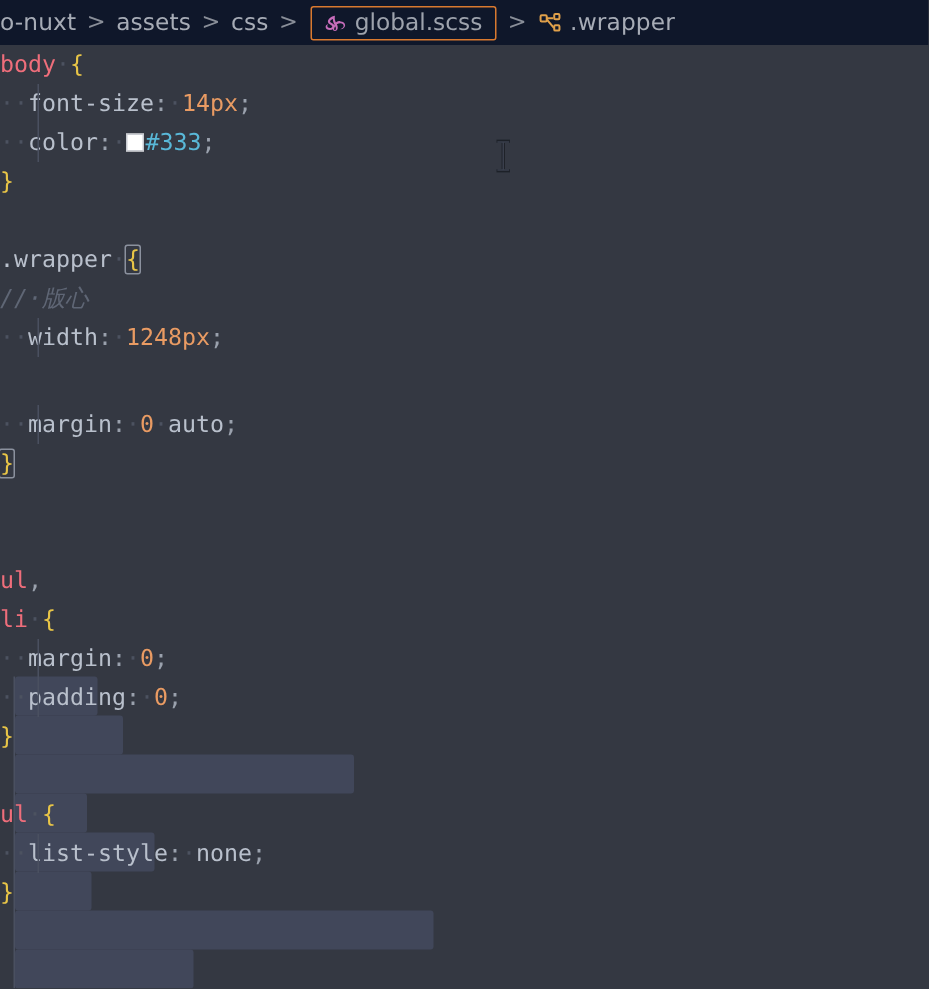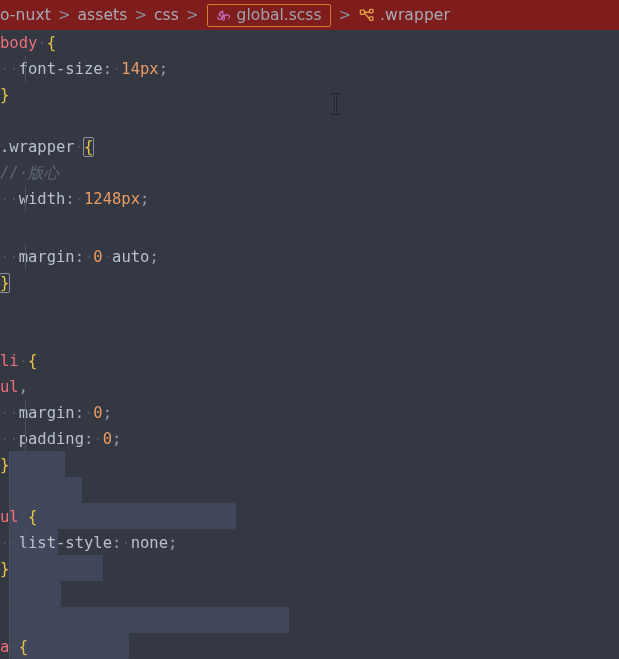--- a/index.html
+++ b/index.html
@@ -7,21 +7,21 @@
     width:619px; height:659px;
     background:#343842;
     font-family:"DejaVu Sans Mono", monospace;
     overflow:hidden;
   }
 
   
   #breadcrumb {
     position:relative;
     height:30px;
-    background:#7f1d1d;
+    background:#0f172a;
     display:flex;
     align-items:center;
     padding-left:0px;
     font-family:"DejaVu Sans","Liberation Sans",sans-serif;
     font-size:15.5px;
     color:#9ea3ad;
     white-space:nowrap;
     overflow:hidden;
   }
   .crumb { color:#a7acb6; letter-spacing:0.1px; }
@@ -159,31 +159,32 @@
       <div class="sel" style="left: 10px; top: 473px; width: 226px; height: 26px; background: rgb(65, 71, 90);"></div>
       <div class="sel" style="left: 10px; top: 499px; width: 48px; height: 26px; background: rgb(65, 71, 90);"></div>
       <div class="sel" style="left: 10px; top: 525px; width: 93px; height: 26px; background: rgb(65, 71, 90);"></div>
       <div class="sel" style="left: 10px; top: 551px; width: 51px; height: 26px; background: rgb(65, 71, 90);"></div>
       <div class="sel" style="left: 10px; top: 577px; width: 279px; height: 26px; background: rgb(65, 71, 90);"></div>
       <div class="sel" style="left: 10px; top: 603px; width: 119px; height: 26px; background: rgb(65, 71, 90);"></div>
     </div>
   <div id="code-lines">
       <div class="line" style="height: 26px; line-height: 26px;"><span class="t-sel">body</span><span class="ws">·</span><span class="t-brace">{</span></div>
       <div class="line" style="height: 26px; line-height: 26px;"><span class="guide" style="height: 26px;"></span><span class="ws">··</span><span class="t-prop">font-size</span><span class="t-punc">:</span><span class="ws">·</span><span class="t-num">14px</span><span class="t-punc">;</span></div>
+      <div class="line" style="height: 26px; line-height: 26px;"><span class="guide" style="height: 26px;"></span><span class="ws">··</span><span class="t-prop">color</span><span class="t-punc">:</span><span class="ws">·</span><span class="swatch" style="background: rgb(255, 255, 255);"></span><span class="t-hex">#333</span><span class="t-punc">;</span></div>
       <div class="line" style="height: 26px; line-height: 26px;"><span class="t-brace">}</span></div>
       <div class="line" style="height: 26px; line-height: 26px;"></div>
       <div class="line" style="height: 26px; line-height: 26px;"><span class="t-class">.wrapper</span><span class="ws">·</span><span class="t-brace bmatch">{</span></div>
       <div class="line" style="height: 26px; line-height: 26px;"><span class="t-cmt">//·版心</span></div>
       <div class="line" style="height: 26px; line-height: 26px;"><span class="guide" style="height: 26px;"></span><span class="ws">··</span><span class="t-prop">width</span><span class="t-punc">:</span><span class="ws">·</span><span class="t-num">1248px</span><span class="t-punc">;</span></div>
       <div class="line" style="height: 26px; line-height: 26px; margin-top: 32px;"><span class="guide" style="height: 26px;"></span><span class="ws">··</span><span class="t-prop">margin</span><span class="t-punc">:</span><span class="ws">·</span><span class="t-num">0</span><span class="ws">·</span><span class="t-val">auto</span><span class="t-punc">;</span></div>
       <div class="line" style="height: 26px; line-height: 26px;"><span class="t-brace bmatch">}</span></div>
       <div class="line" style="height: 26px; line-height: 26px;"></div>
       <div class="line" style="height: 26px; line-height: 26px;"></div>
+      <div class="line" style="height: 26px; line-height: 26px;"><span class="t-sel">ul</span><span class="t-punc">,</span></div>
       <div class="line" style="height: 26px; line-height: 26px;"><span class="t-sel">li</span><span class="ws">·</span><span class="t-brace">{</span></div>
-      <div class="line" style="height: 26px; line-height: 26px;"><span class="t-sel">ul</span><span class="t-punc">,</span></div>
       <div class="line" style="height: 26px; line-height: 26px;"><span class="guide" style="height: 26px;"></span><span class="ws">··</span><span class="t-prop">margin</span><span class="t-punc">:</span><span class="ws">·</span><span class="t-num">0</span><span class="t-punc">;</span></div>
       <div class="line" style="height: 26px; line-height: 26px;"><span class="guide" style="height: 26px;"></span><span class="ws">··</span><span class="t-prop">padding</span><span class="t-punc">:</span><span class="ws">·</span><span class="t-num">0</span><span class="t-punc">;</span></div>
       <div class="line" style="height: 26px; line-height: 26px;"><span class="t-brace">}</span></div>
       <div class="line" style="height: 26px; line-height: 26px;"></div>
       <div class="line" style="height: 26px; line-height: 26px;"><span class="t-sel">ul</span><span class="ws">·</span><span class="t-brace">{</span></div>
       <div class="line" style="height: 26px; line-height: 26px;"><span class="guide" style="height: 26px;"></span><span class="ws">··</span><span class="t-prop">list-style</span><span class="t-punc">:</span><span class="ws">·</span><span class="t-val">none</span><span class="t-punc">;</span></div>
       <div class="line" style="height: 26px; line-height: 26px;"><span class="t-brace">}</span></div>
       <div class="line" style="height: 26px; line-height: 26px;"></div>
       <div class="line" style="height: 26px; line-height: 26px;"></div>
       <div class="line" style="height: 26px; line-height: 26px;"><span class="t-sel">a</span><span class="ws">·</span><span class="t-brace">{</span></div>

